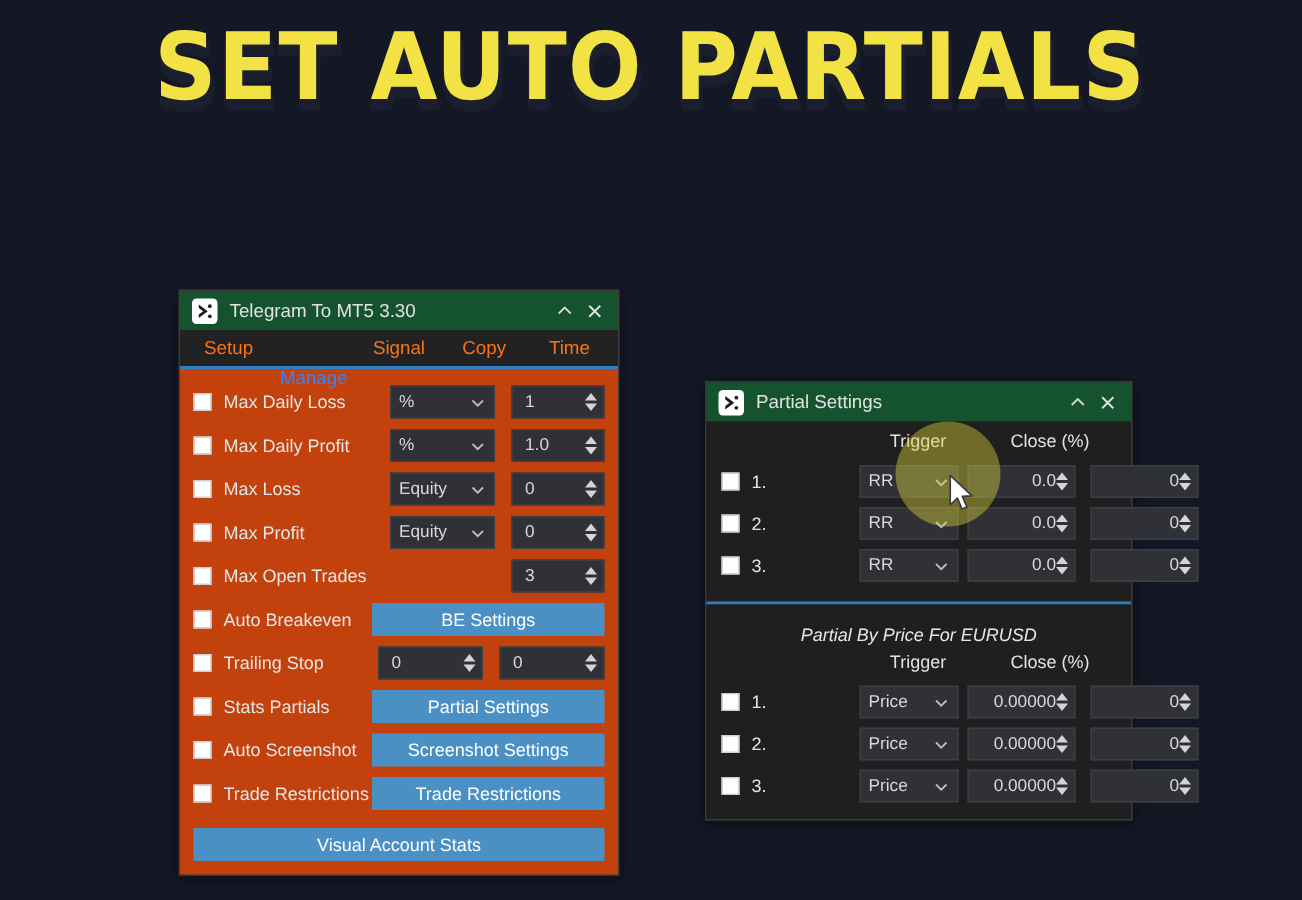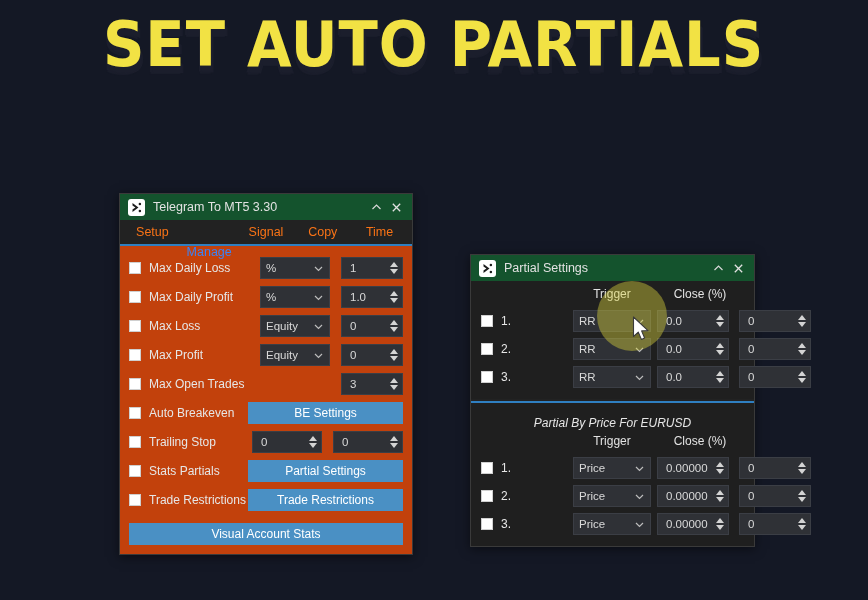--- a/index.html
+++ b/index.html
@@ -193,22 +193,22 @@
   .p-row {
     display: flex;
     align-items: center;
     height: 28px;
   }
   .p-row .idx {
     width: 92px; flex: none;
     display: flex; align-items: center;
   }
   .p-row .idx .num { color:#e6e6e6; font-size:12px; margin-right:12px; width:14px; }
-  .p-row .sel  { width: 78px; flex:none; }
-  .p-row .spin { width: 72px; flex:none; margin-left: 6px; }
+  .p-row .sel  { width: 66px; flex:none; }
+  .p-row .spin { width: 72px; flex:none; margin-left: 6px; text-align: right; }
   .p-row .spin.close { margin-left: 10px; width: 72px; }
 
   
   #spotlight {
     position: absolute;
     border-radius: 50%;
     background: rgba(222,214,60,.42);
     pointer-events: none;
   }
   #cursor { position: absolute; pointer-events: none; }
@@ -387,20 +387,27 @@
       </div>
 
       <div class="row">
         <span class="cb"></span>
         <span class="rlabel">Stats Partials</span>
         <span class="ctrls">
           <span class="btn">Partial Settings</span>
         </span>
       </div>
 
+      <div class="row">
+        <span class="cb"></span>
+        <span class="rlabel">Auto Screenshot</span>
+        <span class="ctrls">
+          <span class="btn">Screenshot Settings</span>
+        </span>
+      </div>
 
       <div class="row">
         <span class="cb"></span>
         <span class="rlabel">Trade Restrictions</span>
         <span class="ctrls">
           <span class="btn">Trade Restrictions</span>
         </span>
       </div>
 
       <div class="spacer"></div>

